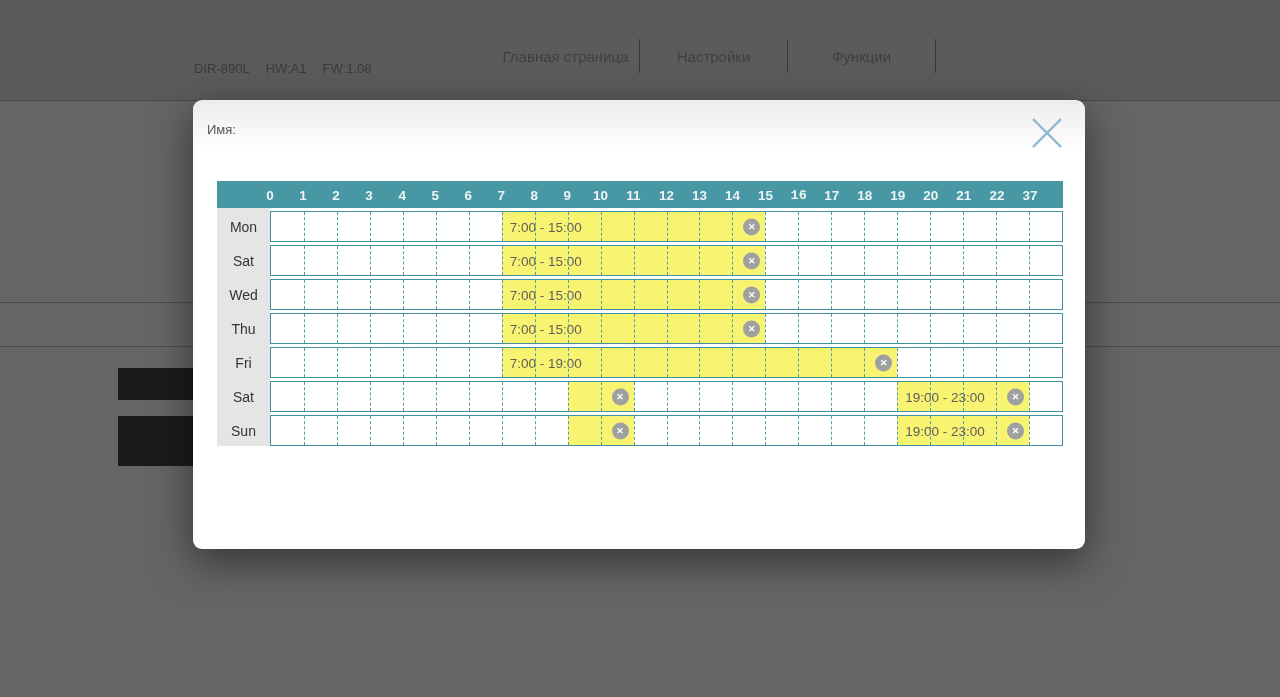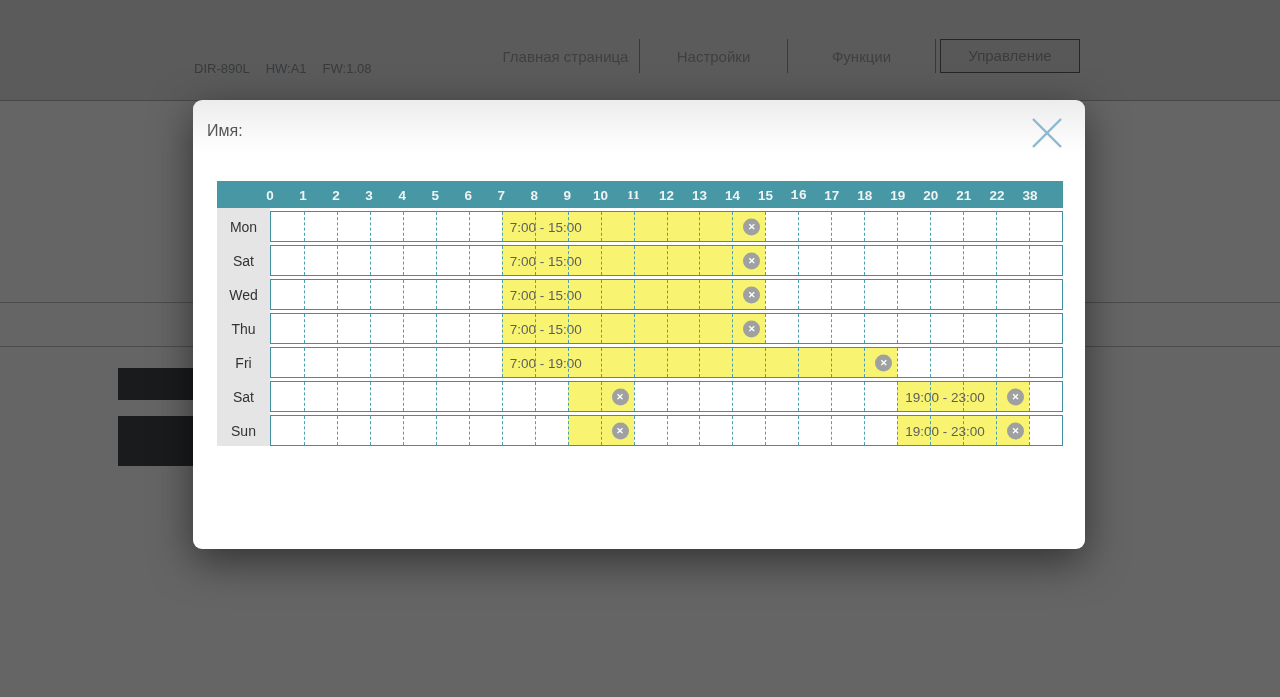--- a/index.html
+++ b/index.html
@@ -27,21 +27,21 @@
   
   .overlay{position:absolute;inset:0;background:rgba(0,0,0,0.55);}
 
   
   .modal{position:absolute;left:193px;top:100px;width:892px;height:449px;
          background:linear-gradient(#ececed,#ffffff 52px);border-radius:9px;
          box-shadow:0 12px 40px rgba(0,0,0,0.5);}
   .close-btn{position:absolute;right:18px;top:14px;width:40px;height:40px;
              background:none;border:none;padding:0;cursor:pointer;}
   .name-row{position:absolute;left:14px;top:22px;display:flex;align-items:center;}
-  .name-row label{font-size:16px;color:#555;margin-right:4px;}
+  .name-row label{font-size:13px;color:#555;margin-right:4px;}
   .name-row input{width:190px;height:29px;box-sizing:border-box;border:1px solid #4a98a6;
                   border-radius:2px;font-size:15px;color:#333;padding:0 8px;outline:none;
                   font-family:"Liberation Sans",sans-serif;background:#fff;}
 
   
   .sched{position:absolute;left:24px;top:81px;width:846px;}
   .sched-head{position:relative;height:27px;background:#4797a5;}
   .hours-track{position:absolute;left:53px;right:0;top:0;bottom:0;}
   .hour{position:absolute;top:50%;transform:translate(-50%,-50%);
         color:#eef3f4;font-size:13.5px;font-weight:bold;}
@@ -73,21 +73,20 @@
     <div class="device-info">
       <span>DIR-890L</span><span>HW:A1</span><span>FW:1.08</span>
     </div>
     <nav class="nav" id="main-nav">
         <div class="nav-item">Главная страница</div>
         <div class="nav-sep"></div>
         <div class="nav-item">Настройки</div>
         <div class="nav-sep"></div>
         <div class="nav-item">Функции</div>
         <div class="nav-sep"></div>
-        <div class="nav-item active">Управление</div>
       </nav>
   </div>
   <div class="bg-line line1"></div>
   <div class="bg-line line2"></div>
   <div class="bg-btn btn1"></div>
   <div class="bg-btn btn2"></div>
 
   <div class="overlay"></div>
 
   <div class="modal">
@@ -109,33 +108,33 @@
             <span class="hour" style="left: 4.16667%;">1</span>
             <span class="hour" style="left: 8.33333%;">2</span>
             <span class="hour" style="left: 12.5%;">3</span>
             <span class="hour" style="left: 16.6667%;">4</span>
             <span class="hour" style="left: 20.8333%;">5</span>
             <span class="hour" style="left: 25%;">6</span>
             <span class="hour" style="left: 29.1667%;">7</span>
             <span class="hour" style="left: 33.3333%;">8</span>
             <span class="hour" style="left: 37.5%;">9</span>
             <span class="hour" style="left: 41.6667%;">10</span>
-            <span class="hour" style="left: 45.8333%; font-family: Liberation Serif, serif;">11</span>
+            <span class="hour" style="left: 45.8333%;">11</span>
             <span class="hour" style="left: 50%;">12</span>
             <span class="hour" style="left: 54.1667%;">13</span>
             <span class="hour" style="left: 58.3333%;">14</span>
             <span class="hour" style="left: 62.5%;">15</span>
             <span class="hour" style="left: 66.6667%; font-family: Liberation Mono, monospace;">16</span>
             <span class="hour" style="left: 70.8333%;">17</span>
             <span class="hour" style="left: 75%;">18</span>
             <span class="hour" style="left: 79.1667%;">19</span>
             <span class="hour" style="left: 83.3333%;">20</span>
             <span class="hour" style="left: 87.5%;">21</span>
             <span class="hour" style="left: 91.6667%;">22</span>
-            <span class="hour" style="left: 95.8333%;">38</span>
+            <span class="hour" style="left: 95.8333%;">37</span>
           </div>
       </div>
       <div class="day-col-bg"></div>
       <div class="sched-rows" id="sched-rows">
           <div class="day-row">
             <div class="day-label">Mon</div>
             <div class="day-track">
               <div class="blk" style="left: 29.1667%; width: 33.3333%;">
                 <span class="blk-label">7:00 - 15:00</span>
                 <button class="blk-x">✕</button>

